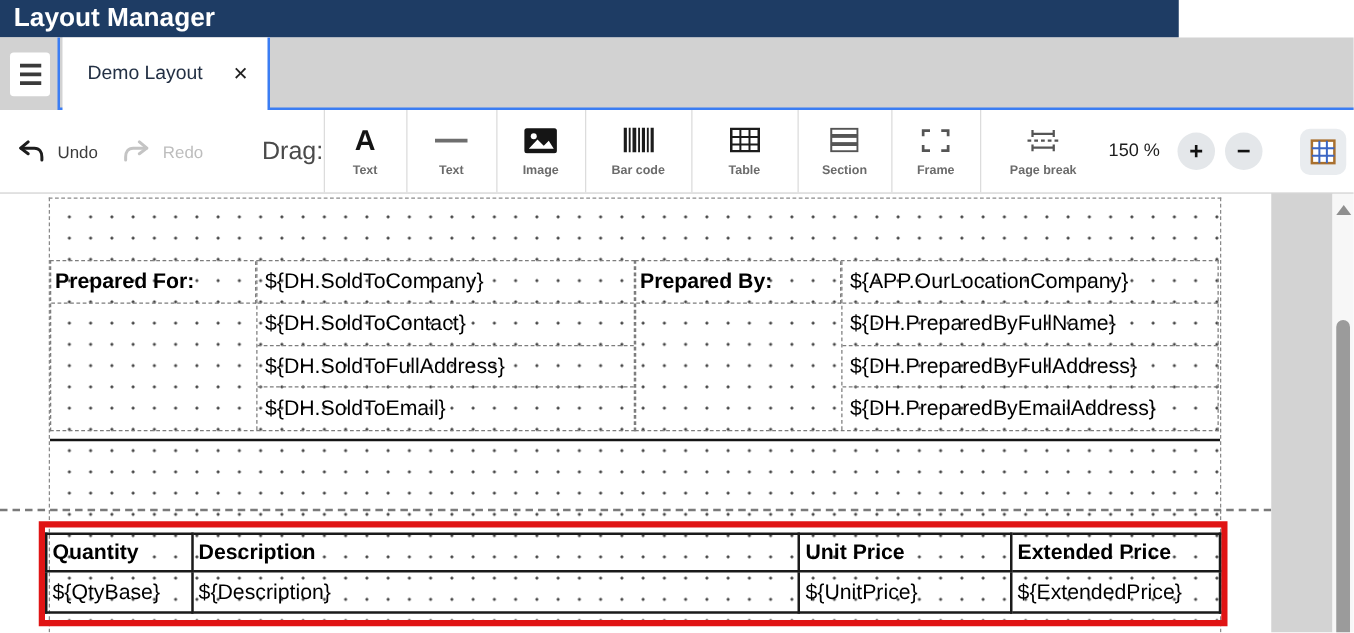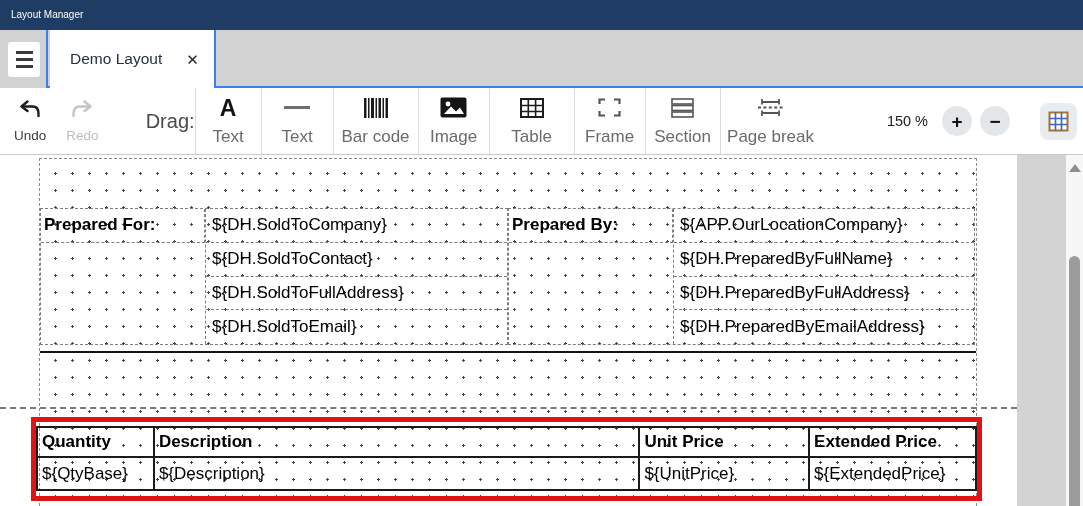--- a/index.html
+++ b/index.html
@@ -1,22 +1,22 @@
 <!DOCTYPE html>
 <html><head>
 <meta charset="utf-8">
 <style>
   * { margin:0; padding:0; box-sizing:border-box; }
   html,body { width:1083px; height:506px; overflow:hidden; }
   body { font-family:"Liberation Sans", sans-serif; background:#fff; }
   #app { position:relative; width:1083px; height:506px; background:#fff; }
 
   
-  .titlebar { position:absolute; left:0; top:0; width:1083px; height:30px;
-    background:#1e3c64; color:#fff; font-size:10px; font-weight:400;
+  .titlebar { position:absolute; left:0; top:0; width:943px; height:30px;
+    background:#1e3c64; color:#fff; font-size:21px; font-weight:700;
     line-height:30px; padding-left:11px; }
 
   
   .tabbar { position:absolute; left:0; top:30px; width:1083px; height:58px;
     background:#d2d2d2; }
   .tabbar-underline { position:absolute; left:0; bottom:0; width:1083px; height:2px;
     background:#3b7df3; }
   .menu-section { position:absolute; left:0; top:0; width:48px; height:58px;
     background:#d2d2d2; border-right:2px solid #3b7df3; }
   .menu-btn { position:absolute; left:8px; top:12px; width:32px; height:35px;
@@ -28,31 +28,31 @@
     align-items:center; padding-left:20px; cursor:pointer; }
   .active-tab .tab-label { font-size:15.5px; color:#233044; }
   .active-tab .tab-close { margin-left:24px; font-size:15px; color:#222;
     cursor:pointer; line-height:1; }
 
   
   .toolbar { position:absolute; left:0; top:88px; width:1083px; height:67px;
     background:#fff; border-bottom:1px solid #c9c9c9; display:flex;
     align-items:stretch; }
   .histgroup { display:flex; align-items:center; gap:20px; padding:0 14px 0 14px; }
-  .histbtn { display:flex; flex-direction:column; align-items:center; gap:10px;
+  .histbtn { display:flex; flex-direction:row; align-items:center; gap:10px;
     cursor:pointer; }
   .histbtn .hlbl { font-size:13.5px; color:#3c3c3c; }
   .histbtn.disabled { cursor:default; }
   .histbtn.disabled .hlbl { color:#bdbdbd; }
   .draglabel { width:82px; align-self:center; text-align:right; font-size:20px;
     color:#4a4a4a; }
   .tool { display:flex; flex-direction:column; align-items:center;
     justify-content:center; gap:7px; border-left:1px solid #dcdcdc;
     cursor:pointer; }
-  .tool .tlbl { font-size:17px; color:#6b6b6b; white-space:nowrap; }
+  .tool .tlbl { font-size:10px; color:#6b6b6b; white-space:nowrap;font-weight:bold; }
   .tool .ticon { height:24px; display:flex; align-items:center; justify-content:center; }
   .glyphA { font-size:23px; font-weight:700; color:#141414; line-height:22px; }
   .lineglyph { width:26px; height:3px; background:#6e6e6e; }
   .w-text{width:66px}.w-line{width:72px}.w-image{width:71px}.w-barcode{width:85px}
   .w-table{width:85px}.w-frame{width:71px}.w-section{width:75px}
   .w-pagebreak{width:101px}.w-preview{width:80px}
   .toolbar-spacer { flex:1; }
   .zoomgroup { display:flex; align-items:center; gap:8px; padding-right:6px; }
   .zoom-level { font-size:14.5px; color:#1c1c1c; margin-right:6px; }
   .roundbtn { width:30px; height:30px; border-radius:50%; background:#e4e7ea;
@@ -163,83 +163,83 @@
       <span class="tlbl">Text</span>
     </div>
 
     <div class="tool w-line">
       <span class="ticon">
           <span class="lineglyph"></span>
         </span>
       <span class="tlbl">Text</span>
     </div>
 
+    <div class="tool w-image">
+      <span class="ticon">
+        <svg width="27" height="21" viewBox="0 0 27 21">
+          <rect x="0.5" y="0.5" width="26" height="20" rx="2" fill="#151515"></rect>
+          <circle cx="8" cy="7" r="2.4" fill="#fff"></circle>
+          <path d="M4 17 L11 9.5 L16 14.5 L20 10.5 L24 17 Z" fill="#fff"></path>
+        </svg>
+      </span>
+      <span class="tlbl">Image</span>
+    </div>
+
     <div class="tool w-barcode">
       <span class="ticon">
         <svg width="26" height="20" viewBox="0 0 26 20">
           <g fill="#1c1c1c">
             <rect x="1" y="0" width="2.5" height="20"></rect>
             <rect x="5" y="0" width="1.5" height="20"></rect>
             <rect x="8" y="0" width="3" height="20"></rect>
             <rect x="12.5" y="0" width="1.5" height="20"></rect>
             <rect x="15.5" y="0" width="2.5" height="20"></rect>
             <rect x="19.5" y="0" width="1.5" height="20"></rect>
             <rect x="22.5" y="0" width="2.5" height="20"></rect>
           </g>
         </svg>
       </span>
       <span class="tlbl">Bar code</span>
     </div>
 
-    <div class="tool w-image">
-      <span class="ticon">
-        <svg width="27" height="21" viewBox="0 0 27 21">
-          <rect x="0.5" y="0.5" width="26" height="20" rx="2" fill="#151515"></rect>
-          <circle cx="8" cy="7" r="2.4" fill="#fff"></circle>
-          <path d="M4 17 L11 9.5 L16 14.5 L20 10.5 L24 17 Z" fill="#fff"></path>
-        </svg>
-      </span>
-      <span class="tlbl">Image</span>
-    </div>
-
     <div class="tool w-table">
       <span class="ticon">
         <svg width="24" height="20" viewBox="0 0 24 20">
           <rect x="1" y="1" width="22" height="18" fill="none" stroke="#1c1c1c" stroke-width="2"></rect>
           <path d="M1 7.5 H23 M1 13.5 H23 M8.3 1 V19 M15.6 1 V19" stroke="#1c1c1c" stroke-width="1.6" fill="none"></path>
         </svg>
       </span>
       <span class="tlbl">Table</span>
+    </div>
+
+    <div class="tool w-section">
+      <span class="ticon">
+        <svg width="23" height="20" viewBox="0 0 23 20">
+          <g fill="none" stroke="#555" stroke-width="1.6">
+            <rect x="1" y="1" width="21" height="5"></rect>
+            <rect x="1" y="7.5" width="21" height="5"></rect>
+            <rect x="1" y="14" width="21" height="5"></rect>
+          </g>
+        </svg>
+      </span>
+      <span class="tlbl">Section</span>
     </div>
 
     <div class="tool w-frame">
       <span class="ticon">
         <svg width="23" height="19" viewBox="0 0 23 19">
           <g fill="none" stroke="#555" stroke-width="2.2">
             <path d="M1.5 6 V1.5 H7"></path>
             <path d="M16 1.5 H21.5 V6"></path>
             <path d="M21.5 13 V17.5 H16"></path>
             <path d="M7 17.5 H1.5 V13"></path>
           </g>
         </svg>
       </span>
       <span class="tlbl">Frame</span>
-    </div>
-
-    <div class="tool w-section">
-      <span class="ticon">
-        <svg width="23" height="20" viewBox="0 0 23 20">
-          <g fill="none" stroke="#555" stroke-width="1.6">
-            <rect x="1" y="1" width="21" height="5"></rect>
-            <rect x="1" y="7.5" width="21" height="5"></rect>
-            <rect x="1" y="14" width="21" height="5"></rect>
-          </g>
-        </svg>
-      </span>
-      <span class="tlbl">Section</span>
     </div>
 
     <div class="tool w-pagebreak">
       <span class="ticon">
         <svg width="27" height="19" viewBox="0 0 27 19">
           <g fill="none" stroke="#555" stroke-width="1.8">
             <path d="M5 1 V6.5 M22 1 V6.5 M5 4 H22"></path>
             <path d="M1 9.5 H26" stroke-dasharray="3 2.4"></path>
             <path d="M5 12.5 V18 M22 12.5 V18 M5 15 H22"></path>
           </g>

